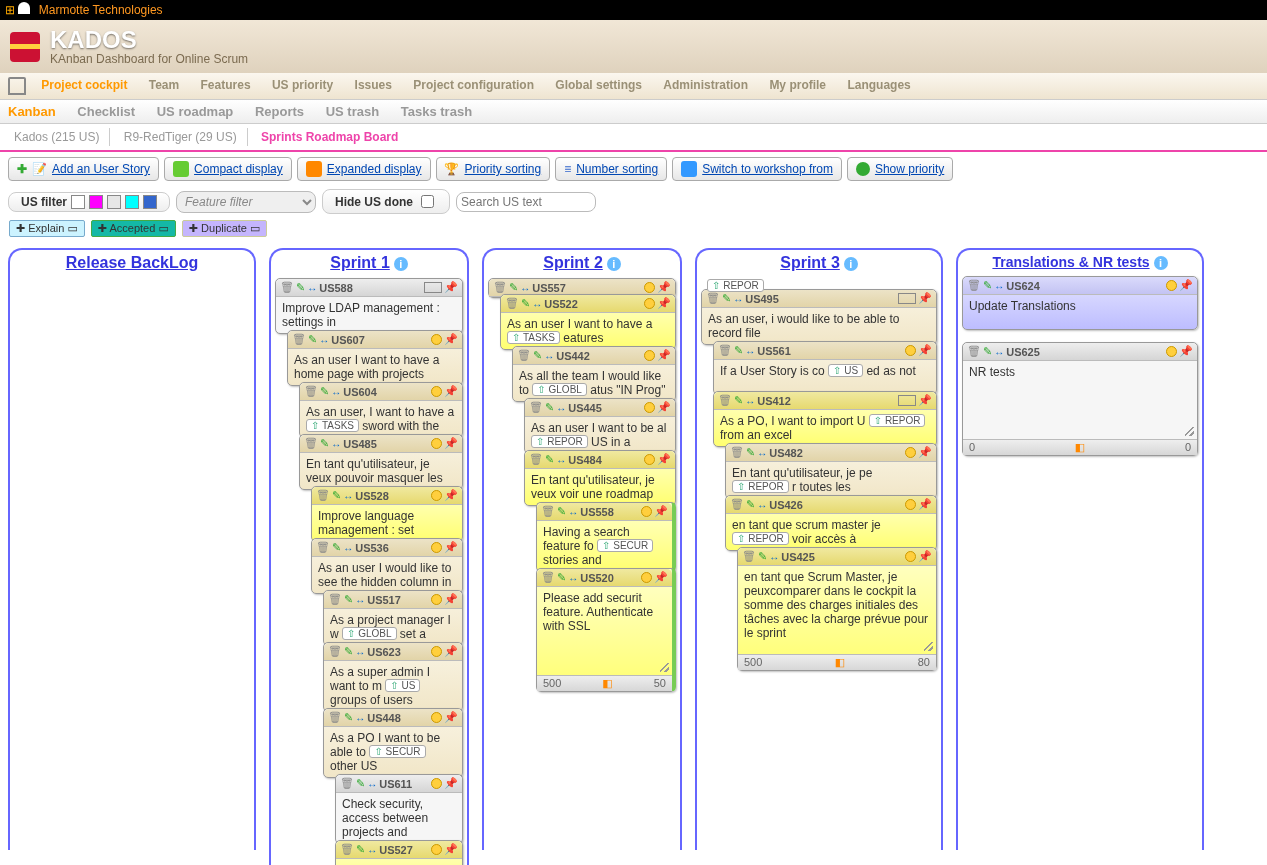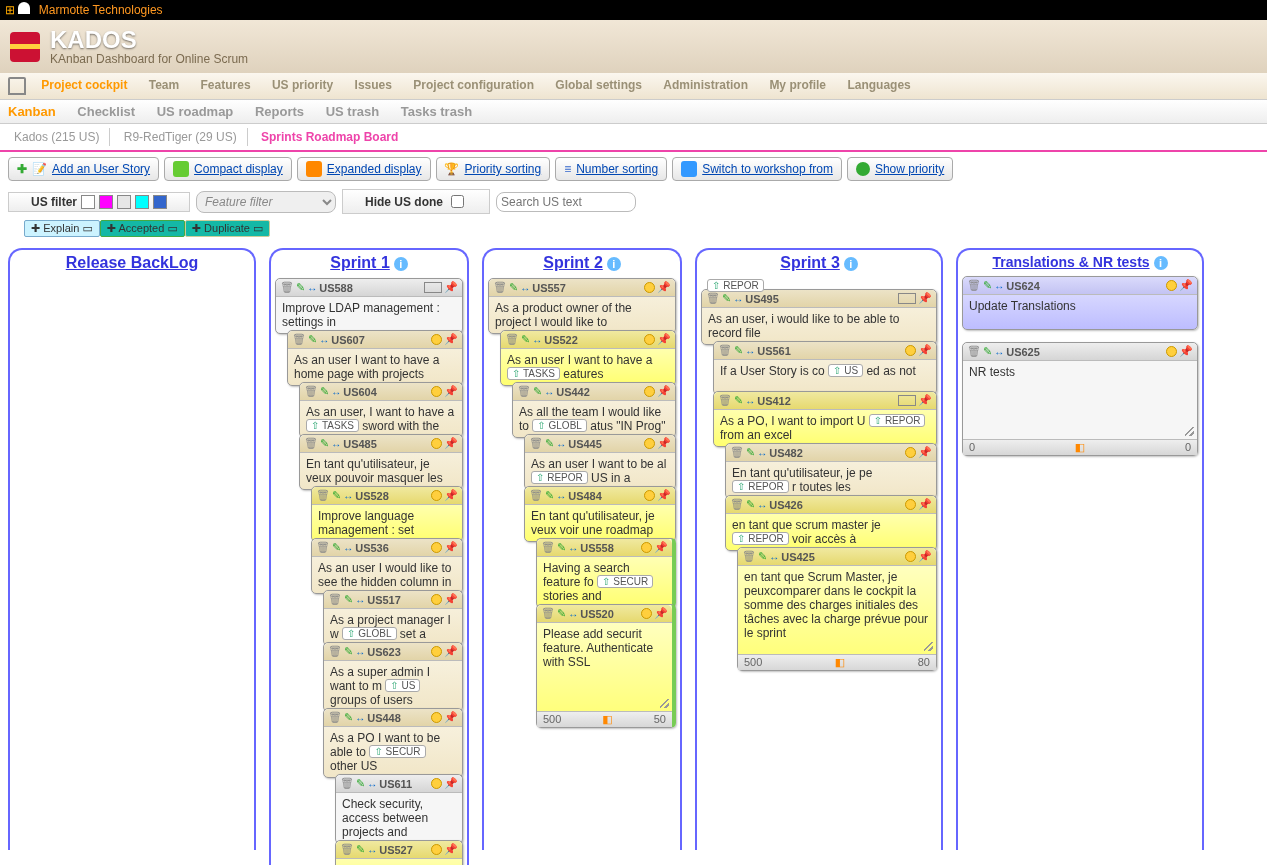--- a/index.html
+++ b/index.html
@@ -34,31 +34,31 @@
 
 
 .tools{padding:5px 8px;display:flex;flex-wrap:wrap;gap:5px}
 .tbtn{border:1px solid #aaa;border-radius:4px;background:linear-gradient(#fff,#e7e7e7);padding:3px 8px;display:inline-flex;align-items:center;gap:5px;font-size:12px}
 .tbtn a{color:#0047b3;text-decoration:underline}
 .tbtn .sq{width:16px;height:16px;border-radius:3px}
 .c-green{background:#6c3}.c-orange{background:#f80}.c-blue{background:#39f}.c-clover{background:#3a3;width:14px;height:14px;border-radius:50%}
 .plusg{color:#3a3;font-weight:bold}
 
 .tools2{padding:3px 8px;display:flex;gap:6px;align-items:center;font-size:12px}
-.pill{border:1px solid #ccc;border-radius:0;background:linear-gradient(#fff,#eee);padding:2px 22px;display:inline-flex;align-items:center;gap:4px}
+.pill{border:1px solid #ccc;border-radius:8px;background:linear-gradient(#fff,#eee);padding:2px 12px;display:inline-flex;align-items:center;gap:4px}
 .swatch{width:12px;height:12px;border:1px solid #888}
 .sw1{background:#fff}.sw2{background:#f0f}.sw3{background:#e7e7e7}.sw4{background:#0ff}.sw5{background:#36c}
 select,input[type=text]{font-size:12px;border:1px solid #bbb;padding:2px 4px;border-radius:8px}
 input[type=checkbox]{vertical-align:middle}
 
-.legend{padding:3px 24px;display:flex;}
+.legend{padding:3px 9px;display:flex;gap:6px}
 .lchip{font-size:11px;border-radius:2px;padding:1px 6px;border:1px solid}
 .lc-ex{background:#ccf3ff;border-color:#7ac}
 .lc-ac{background:#14b8a6;border-color:#4a4}
-.lc-du{background:#14b8a6;border-color:#cc9}
+.lc-du{background:#c4b5fd;border-color:#cc9}
 
 
 .board{display:flex;gap:13px;padding:8px;align-items:flex-start}
 .col{border:2px solid #66f;border-bottom:none;border-radius:14px 14px 0 0;background:#fff;min-height:600px;position:relative}
 .col.c0{width:244px}.col.c1{width:196px}.col.c2{width:196px}.col.c3{width:244px}.col.c4{width:244px}
 .colh{text-align:center;padding:4px 0 6px;color:#33d;font-weight:bold;text-decoration:underline;font-size:16px}
 .colh .info{display:inline-block;width:14px;height:14px;background:#6bf;color:#fff;border-radius:50%;font-size:11px;text-align:center;line-height:14px;text-decoration:none;margin-left:4px}
 .c4 .colh{font-size:14px}
 
 
@@ -329,21 +329,20 @@
     <div class="stack" id="stack2">
         <div class="card beige indent0">
           <div class="hdr">
             <span class="trash">🗑</span>
             <span class="pen">✎</span>
             <span class="arr">↔</span>
             <span class="id">US557</span>
             <span class="bulb"></span>
             <span class="pin">📌</span>
           </div>
-          <div class="bd">As a product owner of the project I would like to</div>
         </div>
         <div class="card yellow indent1 stk">
           <div class="hdr">
             <span class="trash">🗑</span>
             <span class="pen">✎</span>
             <span class="arr">↔</span>
             <span class="id">US522</span>
             <span class="bulb"></span>
             <span class="pin">📌</span>
           </div>

